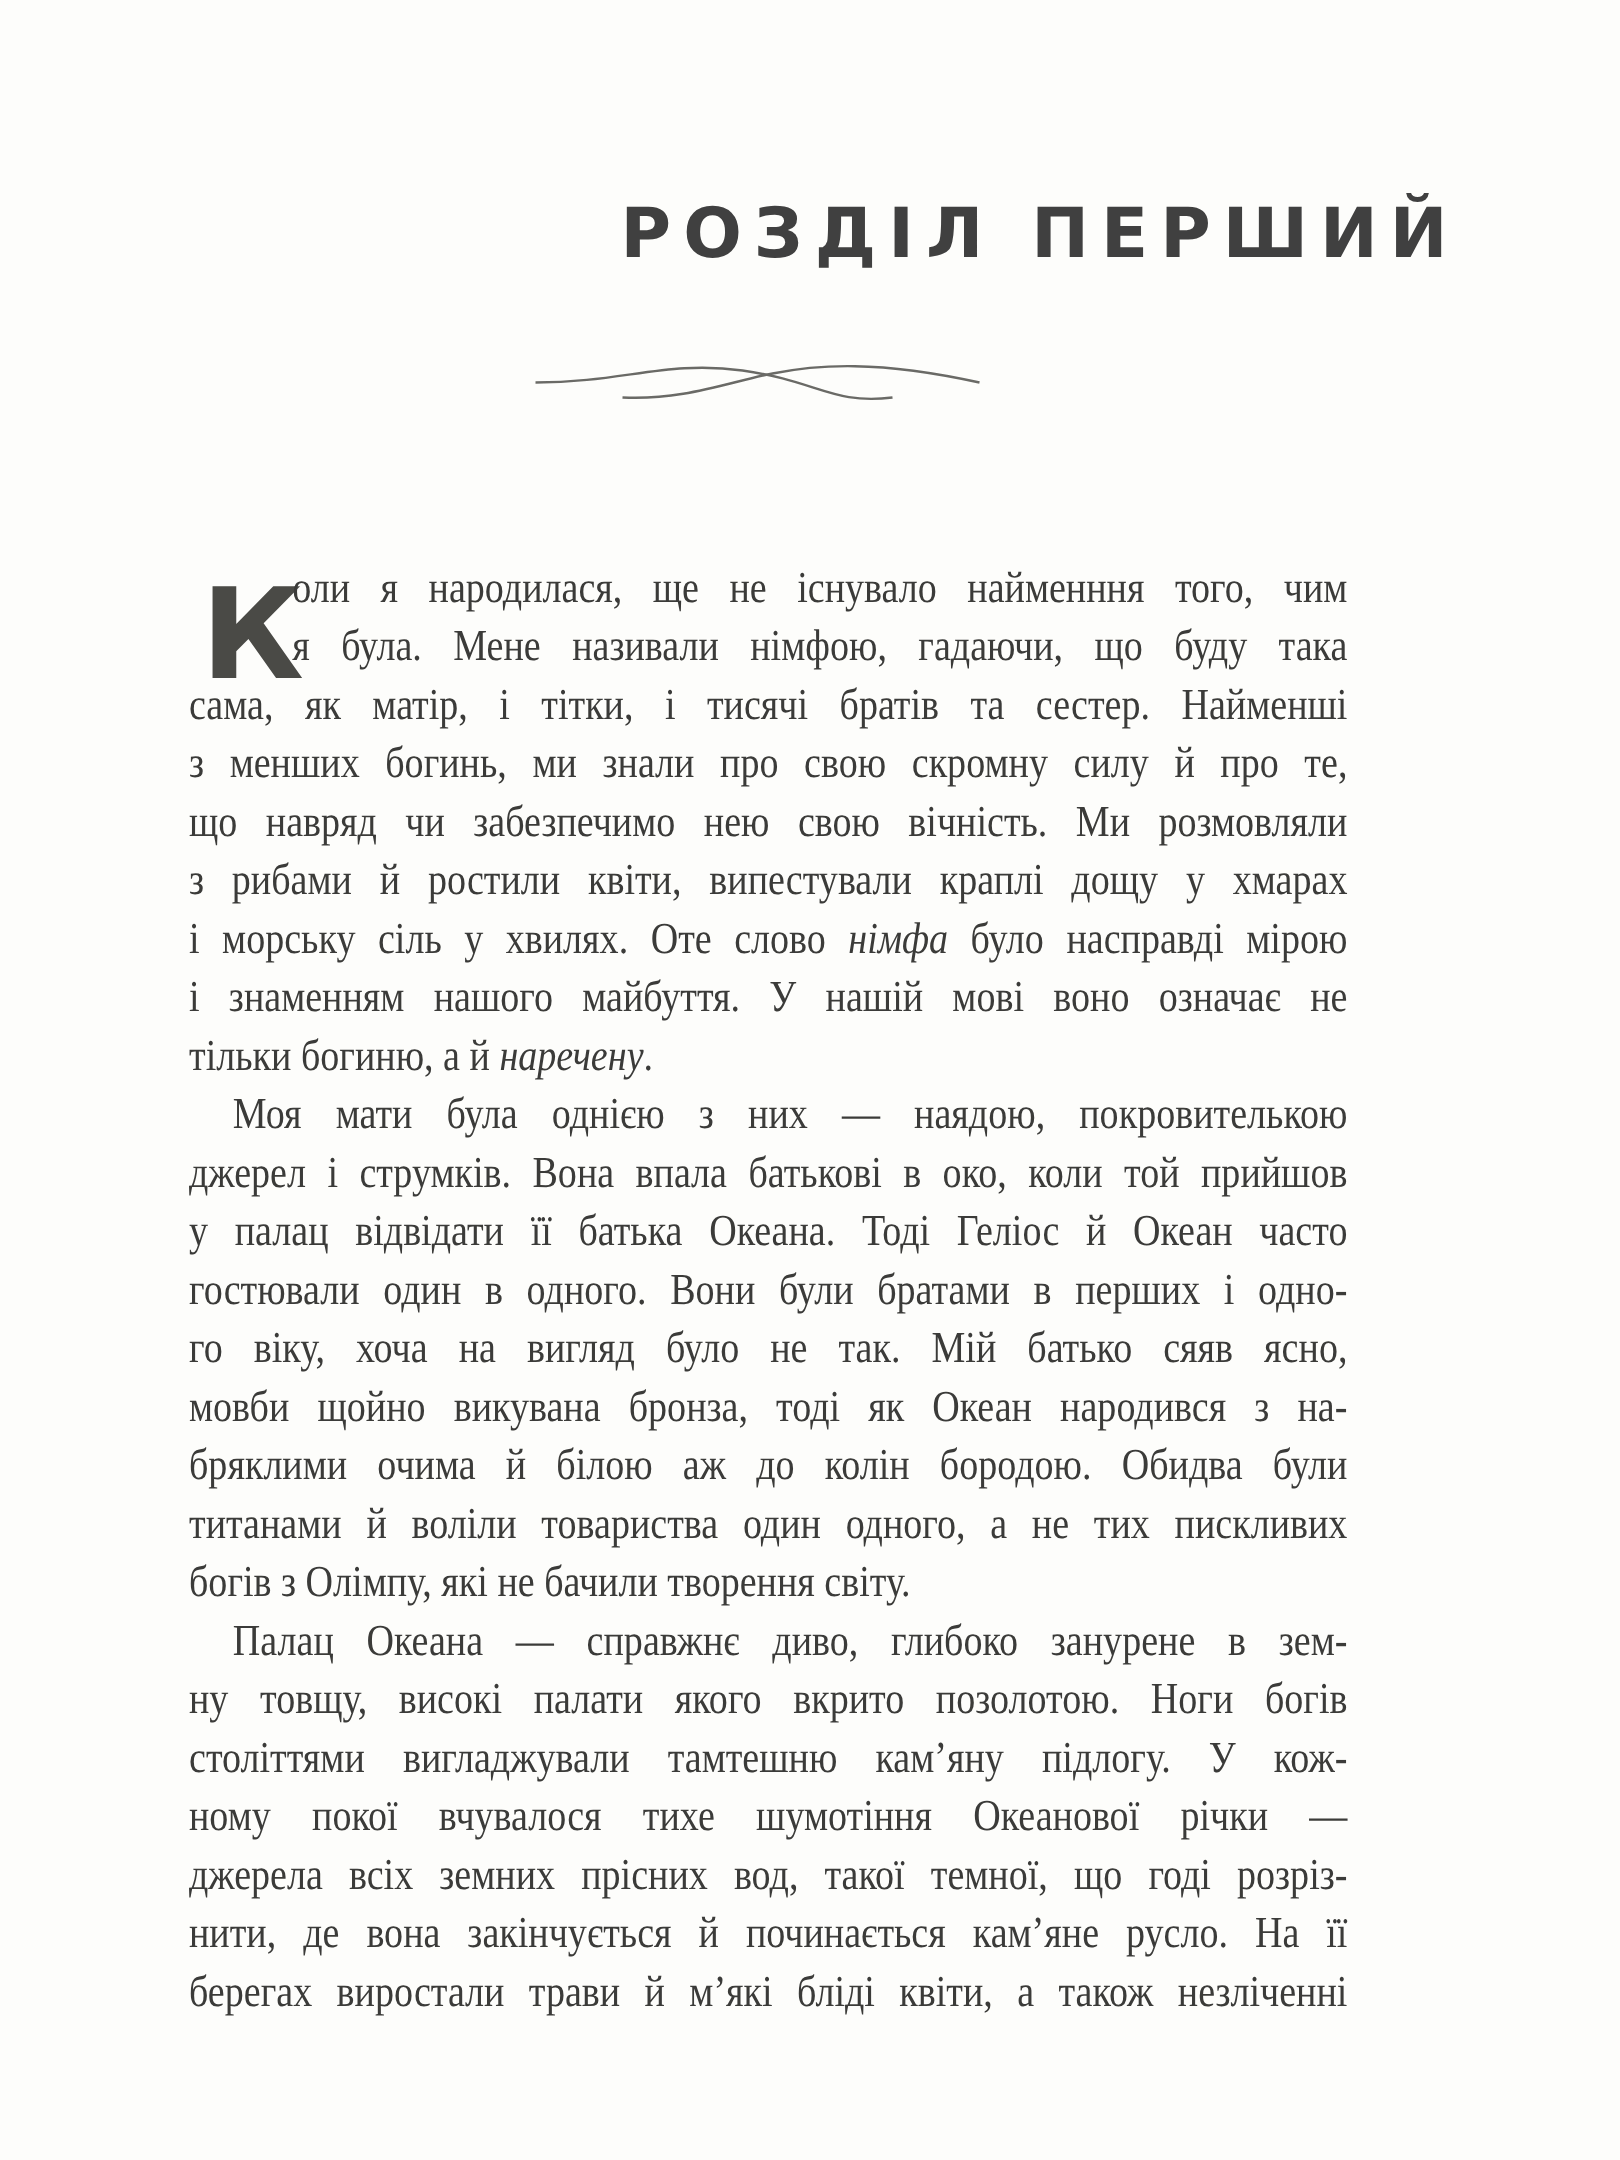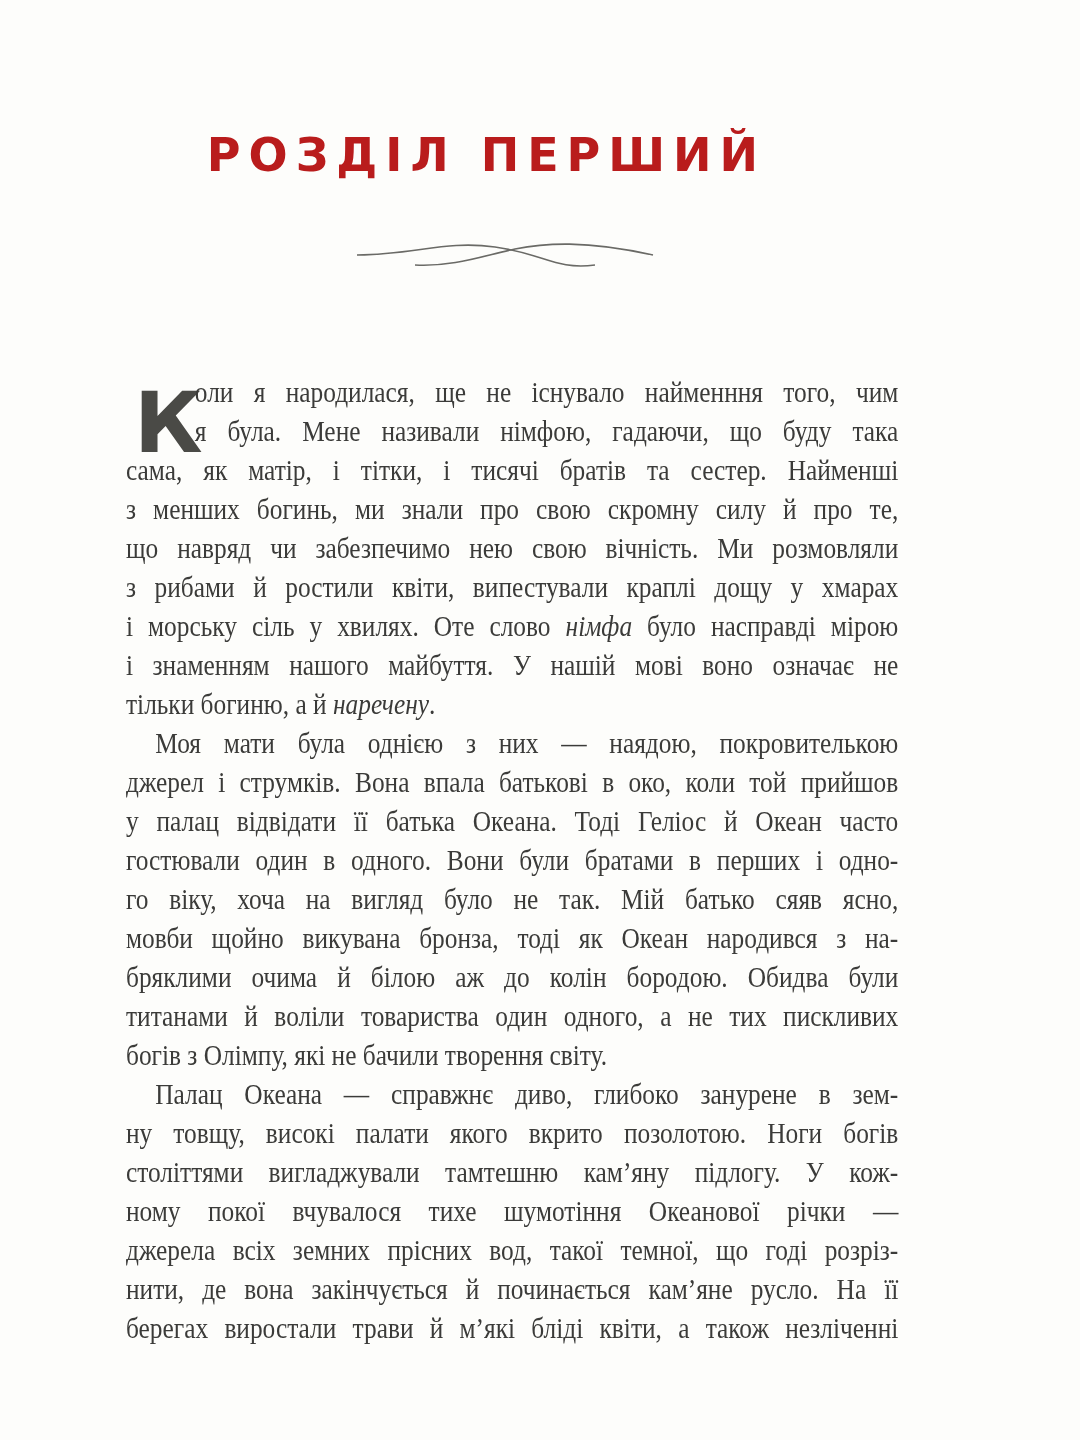--- a/index.html
+++ b/index.html
@@ -1,23 +1,23 @@
 <!DOCTYPE html>
 <html><head>
 <meta charset="utf-8">
 <style>
   html, body { margin:0; padding:0; }
   body {
     width:1080px; height:1440px; background:#fdfdfb; position:relative; overflow:hidden;
     font-family: "Liberation Serif", serif; color:#3a3a38;
   }
   .chapter-title {
-    position:absolute; left:0; width:973px; top:128px; text-align:center;
+    position:absolute; left:0; width:973px; top:128px; text-align:right;
     font-family: "DejaVu Sans", sans-serif; font-size:46px; font-weight:bold;
-    letter-spacing:8px; color:#b91c1c;
+    letter-spacing:8px; color:#404040;
   }
   .ornament { position:absolute; left:355px; top:235px; width:300px; height:40px; }
   .body-text {
     position:absolute; left:126px; top:373px; width:772px;
     font-size:29.5px; line-height:39px; color:#3b3b39;
     transform: scaleX(0.86); transform-origin: left top;
   }
   .body-inner { width:898px; }
   .line { white-space:nowrap; text-align:justify; text-align-last:justify; height:39px; }
   .line.last { text-align-last:left; }

